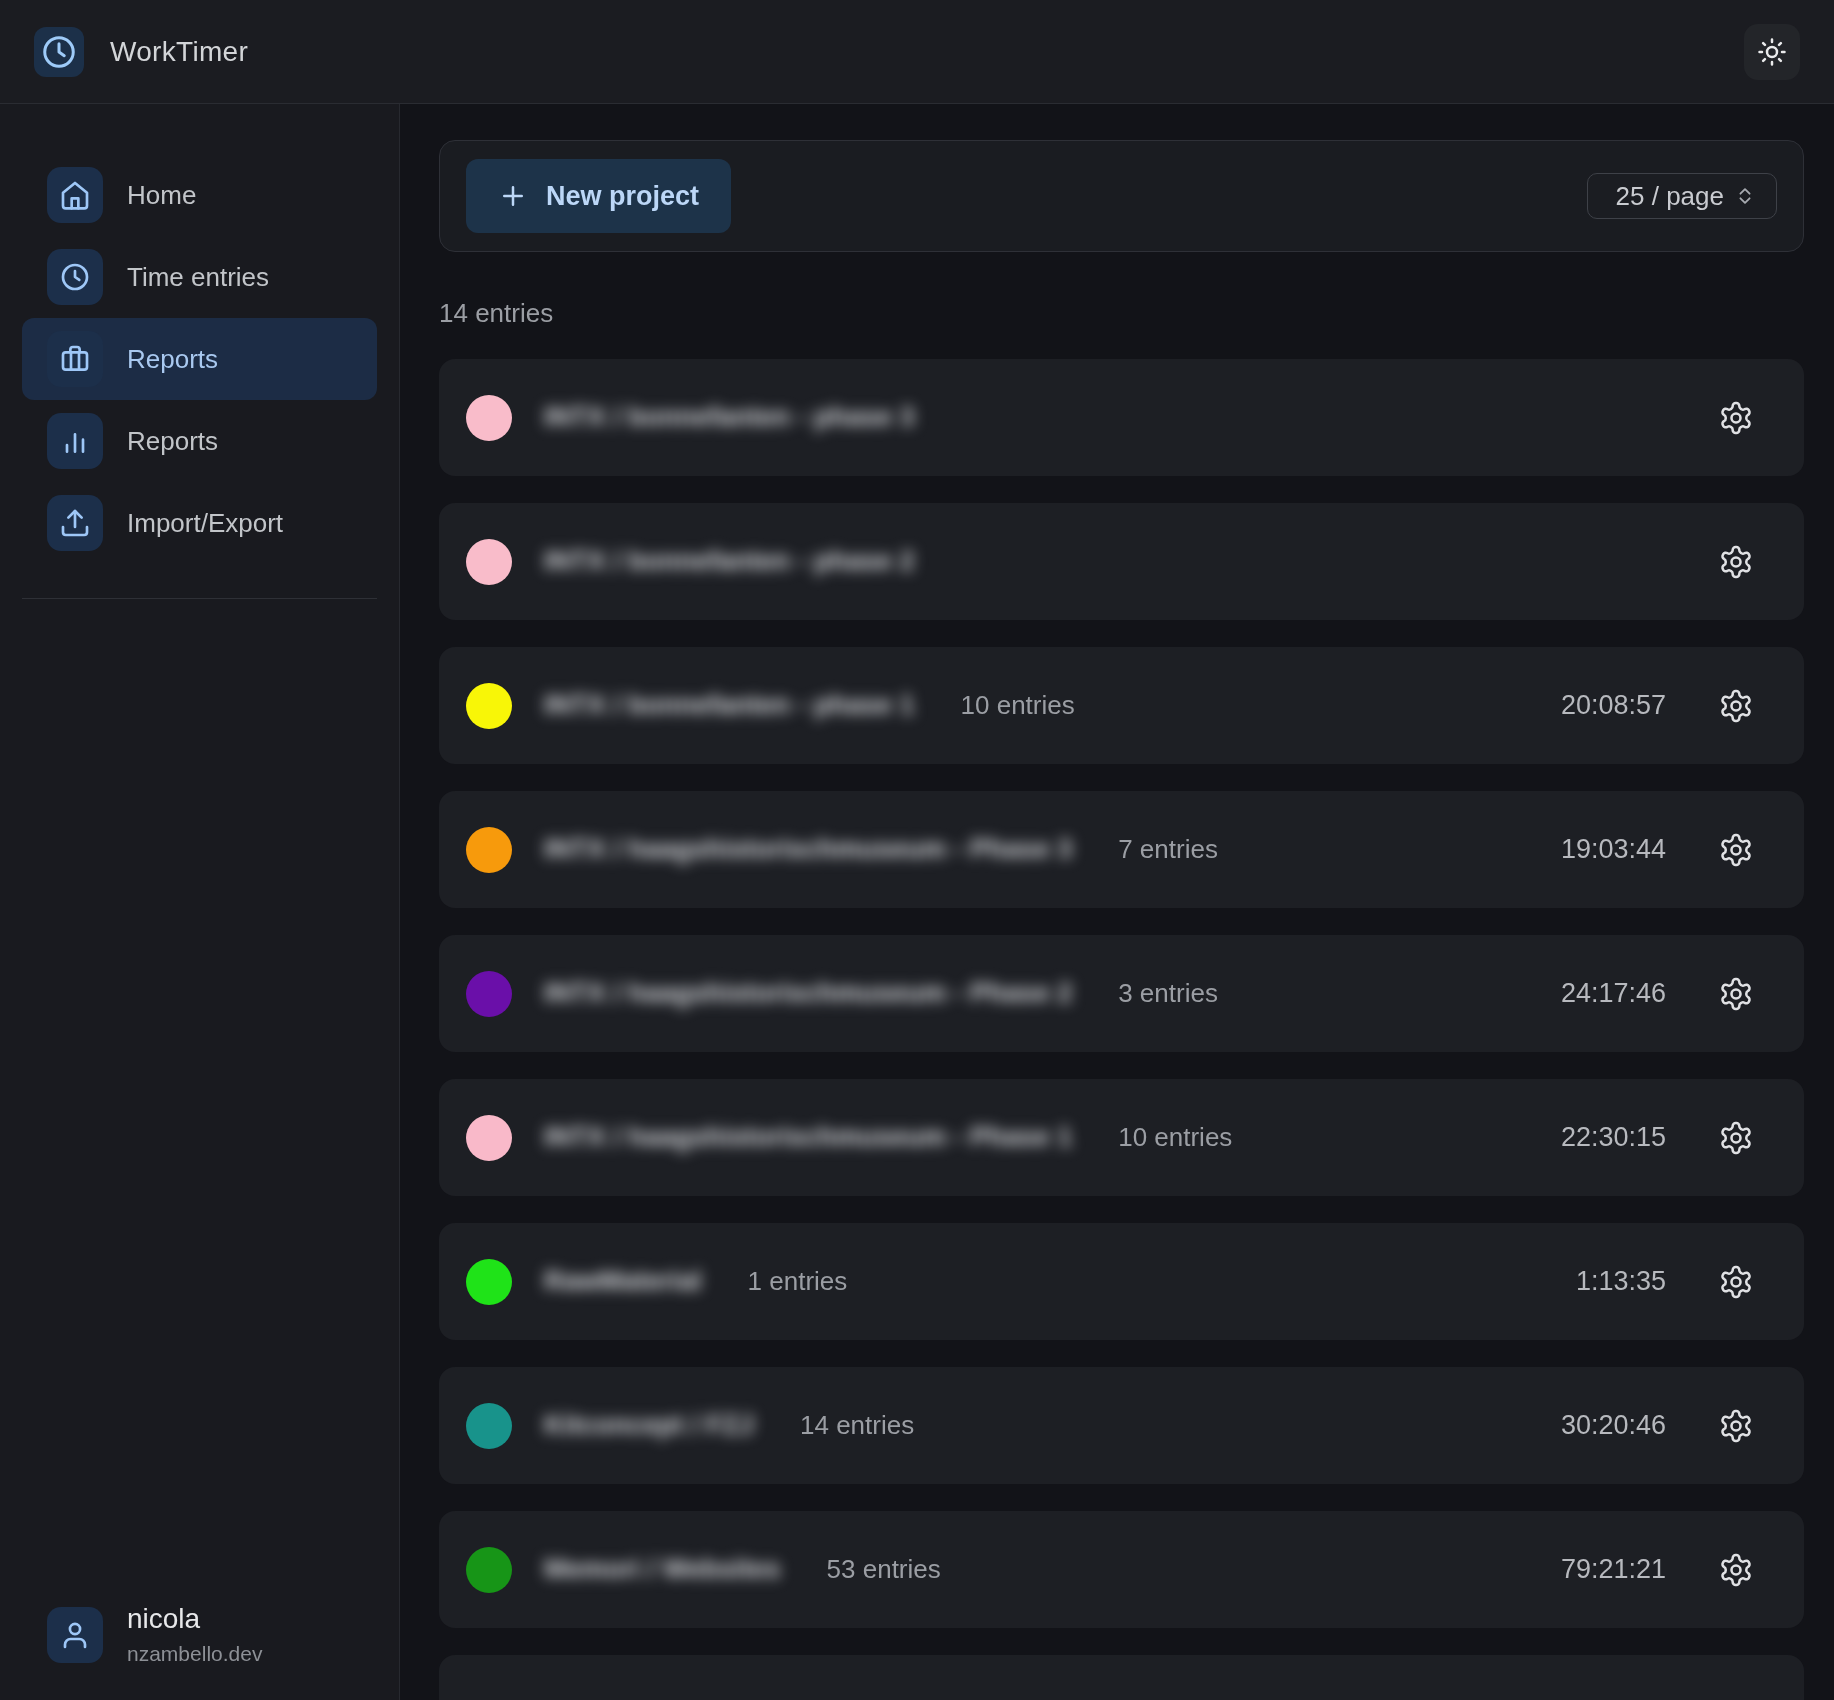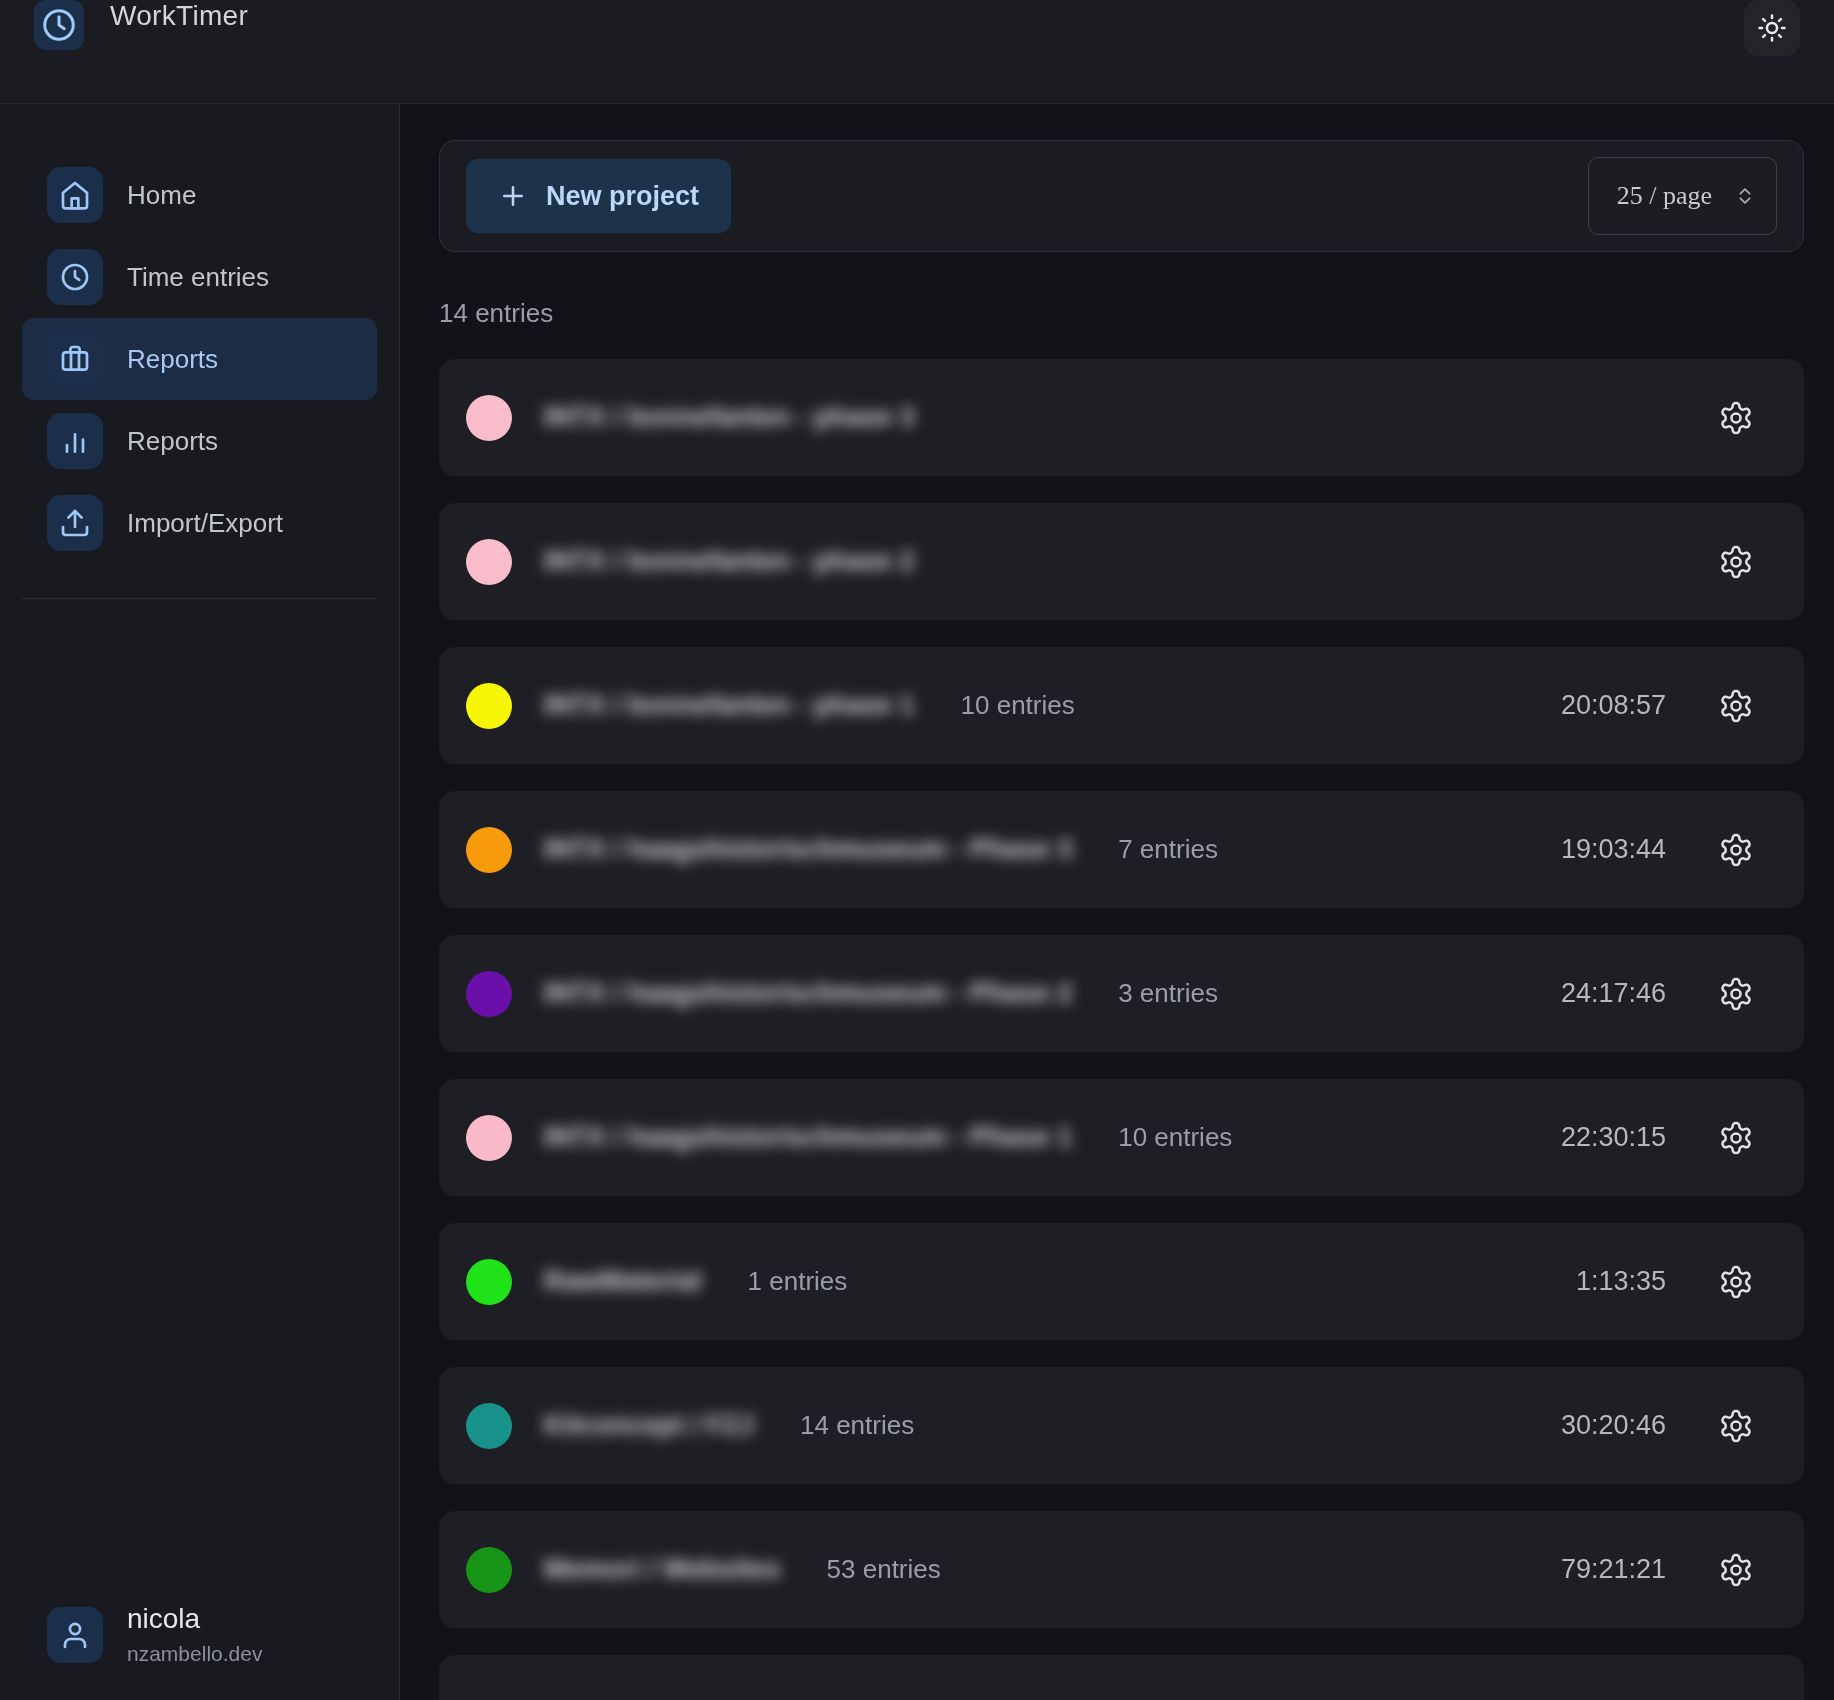--- a/index.html
+++ b/index.html
@@ -9,21 +9,21 @@
     background: #121318;
     font-family: "Liberation Sans", sans-serif;
     color: #d6d8db;
     overflow: hidden;
   }
   svg { fill: none; stroke: currentColor; stroke-width: 2; stroke-linecap: round; stroke-linejoin: round; }
 
   
   header {
     height: 104px; background: #1b1c21; border-bottom: 1px solid #2a2c32;
-    display: flex; align-items: flex-start; gap: 26px; padding: 0 34px;
+    display: flex; align-items: center; gap: 26px; padding: 0 34px;
   }
   .logo-box {
     width: 50px; height: 50px; border-radius: 12px; background: #1c3049;
     color: #9ecbf9; display: flex; align-items: center; justify-content: center;
   }
   .logo-box svg { width: 36px; height: 36px; }
   .app-title { font-size: 28px; font-weight: 500; color: #d3d5d8; letter-spacing: .3px; }
   .header-spacer { flex: 1; }
   .theme-btn {
     width: 56px; height: 56px; border-radius: 14px; background: #232529; border: none;
@@ -71,24 +71,23 @@
     height: 112px; border: 1px solid #2e3037; border-radius: 16px; background: #1a1c21;
     display: flex; align-items: center; justify-content: space-between; padding: 0 26px;
   }
   .btn-new {
     display: flex; align-items: center; gap: 18px; background: #1d3349; color: #bcd7f7;
     border: none; border-radius: 12px; height: 74px; padding: 0 32px;
     font-size: 27px; font-weight: 600; font-family: inherit; cursor: pointer;
   }
   .btn-new svg { width: 30px; height: 30px; }
   .page-select {
-    display: flex; align-items: center; gap: 22px; border: 1px solid #3e4148; border-radius: 10px;
-    height: 78px; padding: 0 20px 0 28px; font-size: 26px; color: #c9cbd0; cursor: pointer;
+    display: flex; align-items: center; gap: 10px; border: 1px solid #3e4148; border-radius: 10px;
+    height: 46px; padding: 0 20px 0 28px; font-size: 26px; color: #c9cbd0; cursor: pointer;
     background: #1b1d22;
-    font-family: Liberation Serif, serif;
   }
   .page-select svg { width: 22px; height: 22px; color: #a7aab0; }
 
   .count { margin: 46px 0 30px; font-size: 26px; color: #9b9ea4; }
 
   .row {
     height: 117px; background: #1d1f24; border-radius: 16px;
     display: flex; align-items: center; padding: 0 50px 0 27px; margin-bottom: 27px;
   }
   .dot { width: 46px; height: 46px; border-radius: 50%; margin-right: 32px; flex: 0 0 auto; }

